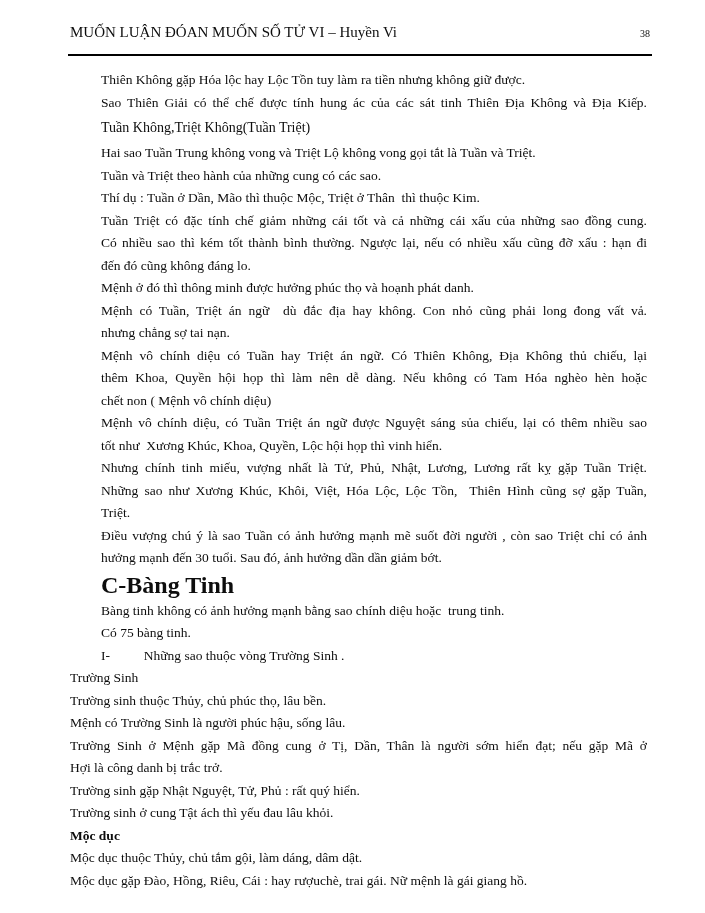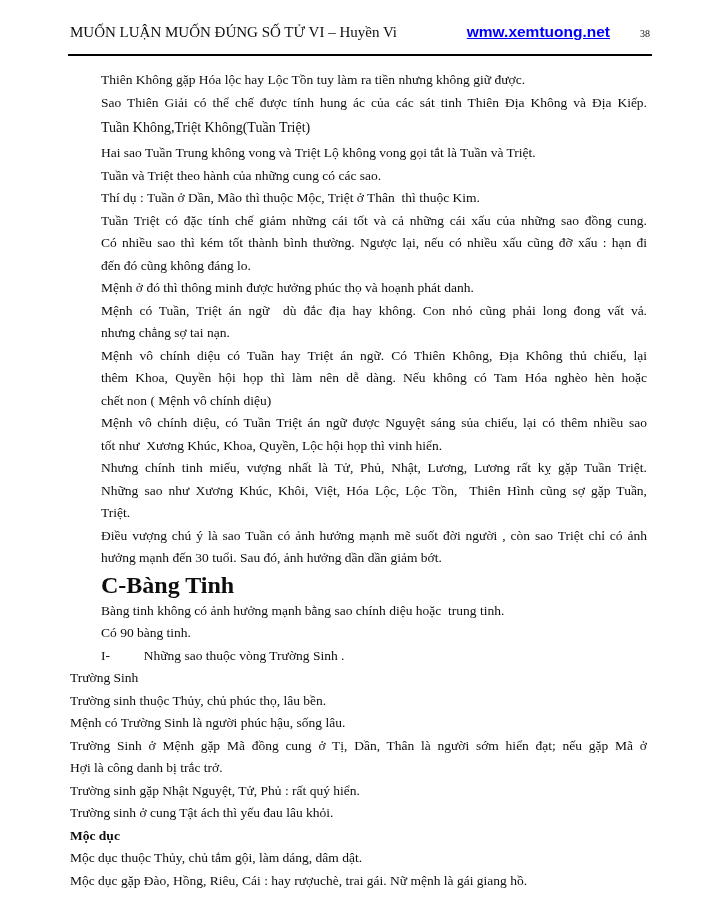--- a/index.html
+++ b/index.html
@@ -26,22 +26,21 @@
   .s-pj, .s-fj { text-align:justify; text-align-last:justify; }
   .s-fb { font-weight:bold; }
   .s-h  { font-size:14px; font-weight:normal; line-height:28px; height:28px; }
   .s-h2 { font-size:24px;   font-weight:bold; line-height:30px; height:30px; }
 </style>
 </head>
 <body>
 
 <div class="page">
   <header class="hdr">
-    <div class="hdr-title">MUỐN LUẬN MUỐN ĐÚNG SỐ TỬ VI – Huyền Vi</div>
-    <a class="hdr-link" style="color: rgb(0, 0, 255);">wmw.xemtuong.net</a>
+    <div class="hdr-title">MUỐN LUẬN ĐÓAN MUỐN SỐ TỬ VI – Huyền Vi</div>
     <div class="hdr-page">38</div>
   </header>
   <div class="rule"></div>
   <main class="doc-body" id="doc-body">
       <div class="line s-p">Thiên Không gặp Hóa lộc hay Lộc Tồn tuy làm ra tiền nhưng không giữ được.</div>
       <div class="line s-pj">Sao Thiên Giải có thể chế được tính hung ác của các sát tinh Thiên Địa Không và Địa Kiếp.</div>
       <div class="line s-h">Tuần Không,Triệt Không(Tuần Triệt)</div>
       <div class="line s-p">Hai sao Tuần Trung không vong và Triệt Lộ không vong gọi tắt là Tuần và Triệt.</div>
       <div class="line s-p">Tuần và Triệt theo hành của những cung có các sao.</div>
       <div class="line s-p">Thí dụ : Tuần ở Dần, Mão thì thuộc Mộc, Triệt ở Thân  thì thuộc Kim.</div>
@@ -56,21 +55,21 @@
       <div class="line s-p">chết non ( Mệnh vô chính diệu)</div>
       <div class="line s-pj">Mệnh vô chính diệu, có Tuần Triệt án ngữ được Nguyệt sáng sủa chiếu, lại có thêm nhiều sao</div>
       <div class="line s-p">tốt như  Xương Khúc, Khoa, Quyền, Lộc hội họp thì vinh hiển.</div>
       <div class="line s-pj">Nhưng chính tinh miếu, vượng nhất là Tử, Phủ, Nhật, Lương, Lương rất kỵ gặp Tuần Triệt.</div>
       <div class="line s-pj">Những sao như Xương Khúc, Khôi, Việt, Hóa Lộc, Lộc Tồn,  Thiên Hình cũng sợ gặp Tuần,</div>
       <div class="line s-p">Triệt.</div>
       <div class="line s-pj">Điều vượng chú ý là sao Tuần có ảnh hưởng mạnh mẽ suốt đời người , còn sao Triệt chỉ có ảnh</div>
       <div class="line s-p">hưởng mạnh đến 30 tuổi. Sau đó, ảnh hưởng dần dần giảm bớt.</div>
       <div class="line s-h2">C-Bàng Tinh</div>
       <div class="line s-p">Bàng tinh không có ảnh hưởng mạnh bằng sao chính diệu hoặc  trung tinh.</div>
-      <div class="line s-p">Có 90 bàng tinh.</div>
+      <div class="line s-p">Có 75 bàng tinh.</div>
       <div class="line s-p">I-&nbsp;&nbsp;&nbsp;&nbsp;&nbsp;&nbsp;&nbsp;&nbsp;&nbsp;&nbsp;Những sao thuộc vòng Trường Sinh .</div>
       <div class="line s-f">Trường Sinh</div>
       <div class="line s-f">Trường sinh thuộc Thủy, chủ phúc thọ, lâu bền.</div>
       <div class="line s-f">Mệnh có Trường Sinh là người phúc hậu, sống lâu.</div>
       <div class="line s-fj">Trường Sinh ở Mệnh gặp Mã đồng cung ở Tị, Dần, Thân là người sớm hiển đạt; nếu gặp Mã ở</div>
       <div class="line s-f">Hợi là công danh bị trắc trở.</div>
       <div class="line s-f">Trường sinh gặp Nhật Nguyệt, Tử, Phủ : rất quý hiển.</div>
       <div class="line s-f">Trường sinh ở cung Tật ách thì yếu đau lâu khỏi.</div>
       <div class="line s-fb">Mộc dục</div>
       <div class="line s-f">Mộc dục thuộc Thủy, chủ tắm gội, làm dáng, dâm dật.</div>

